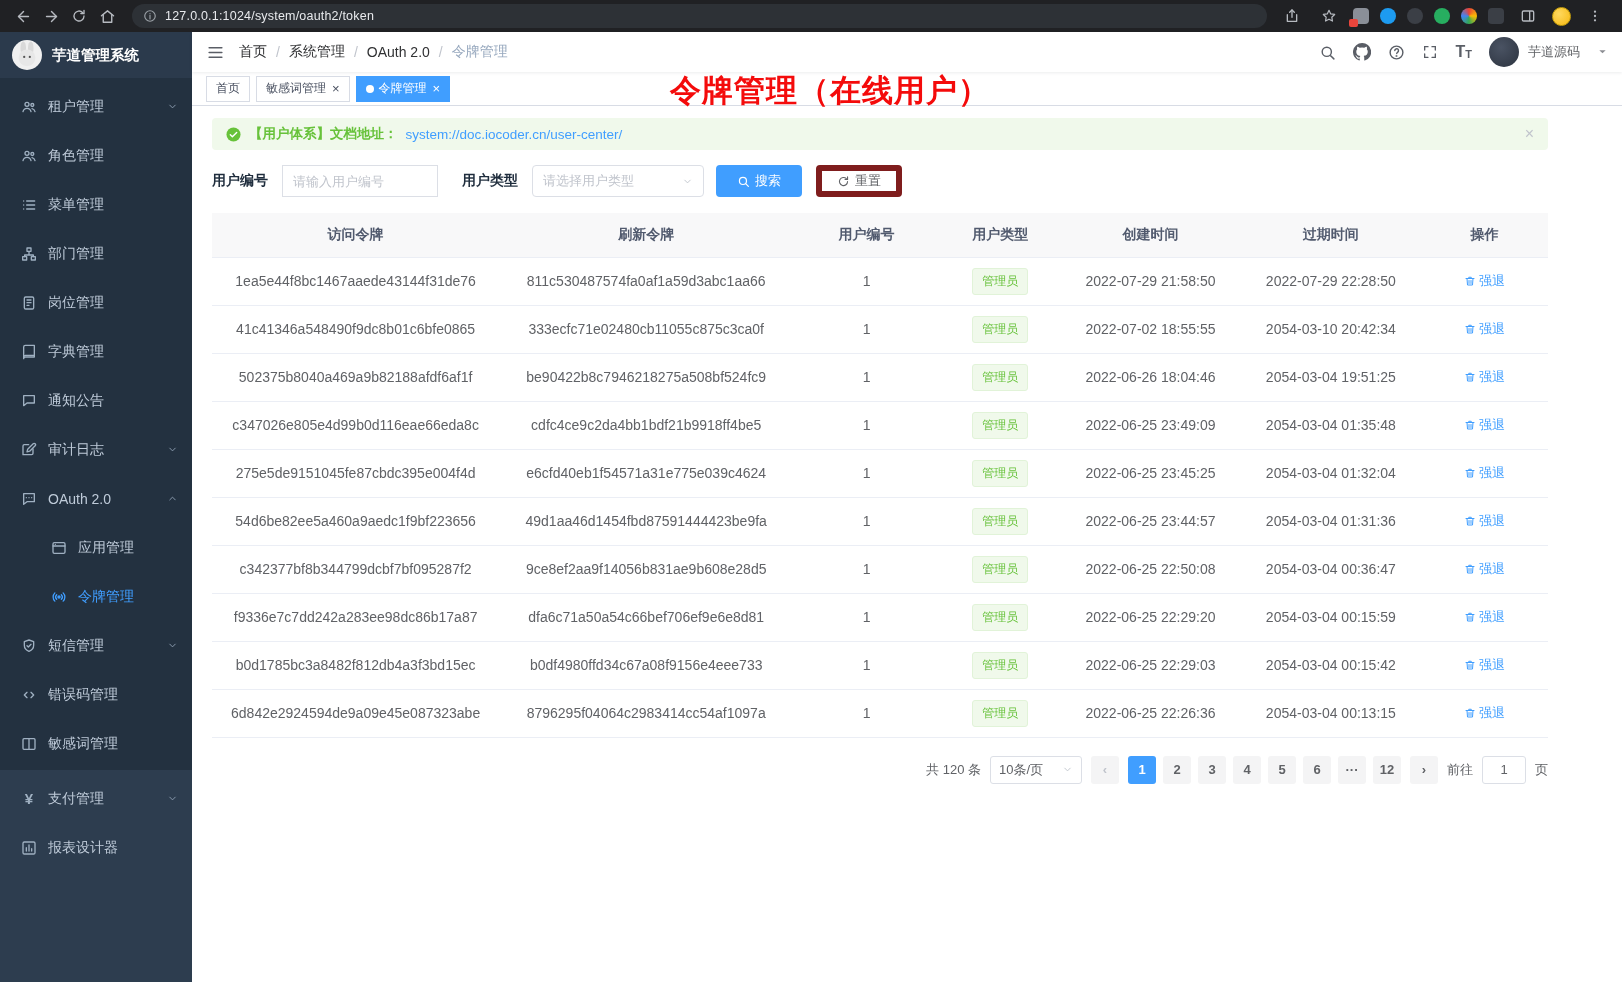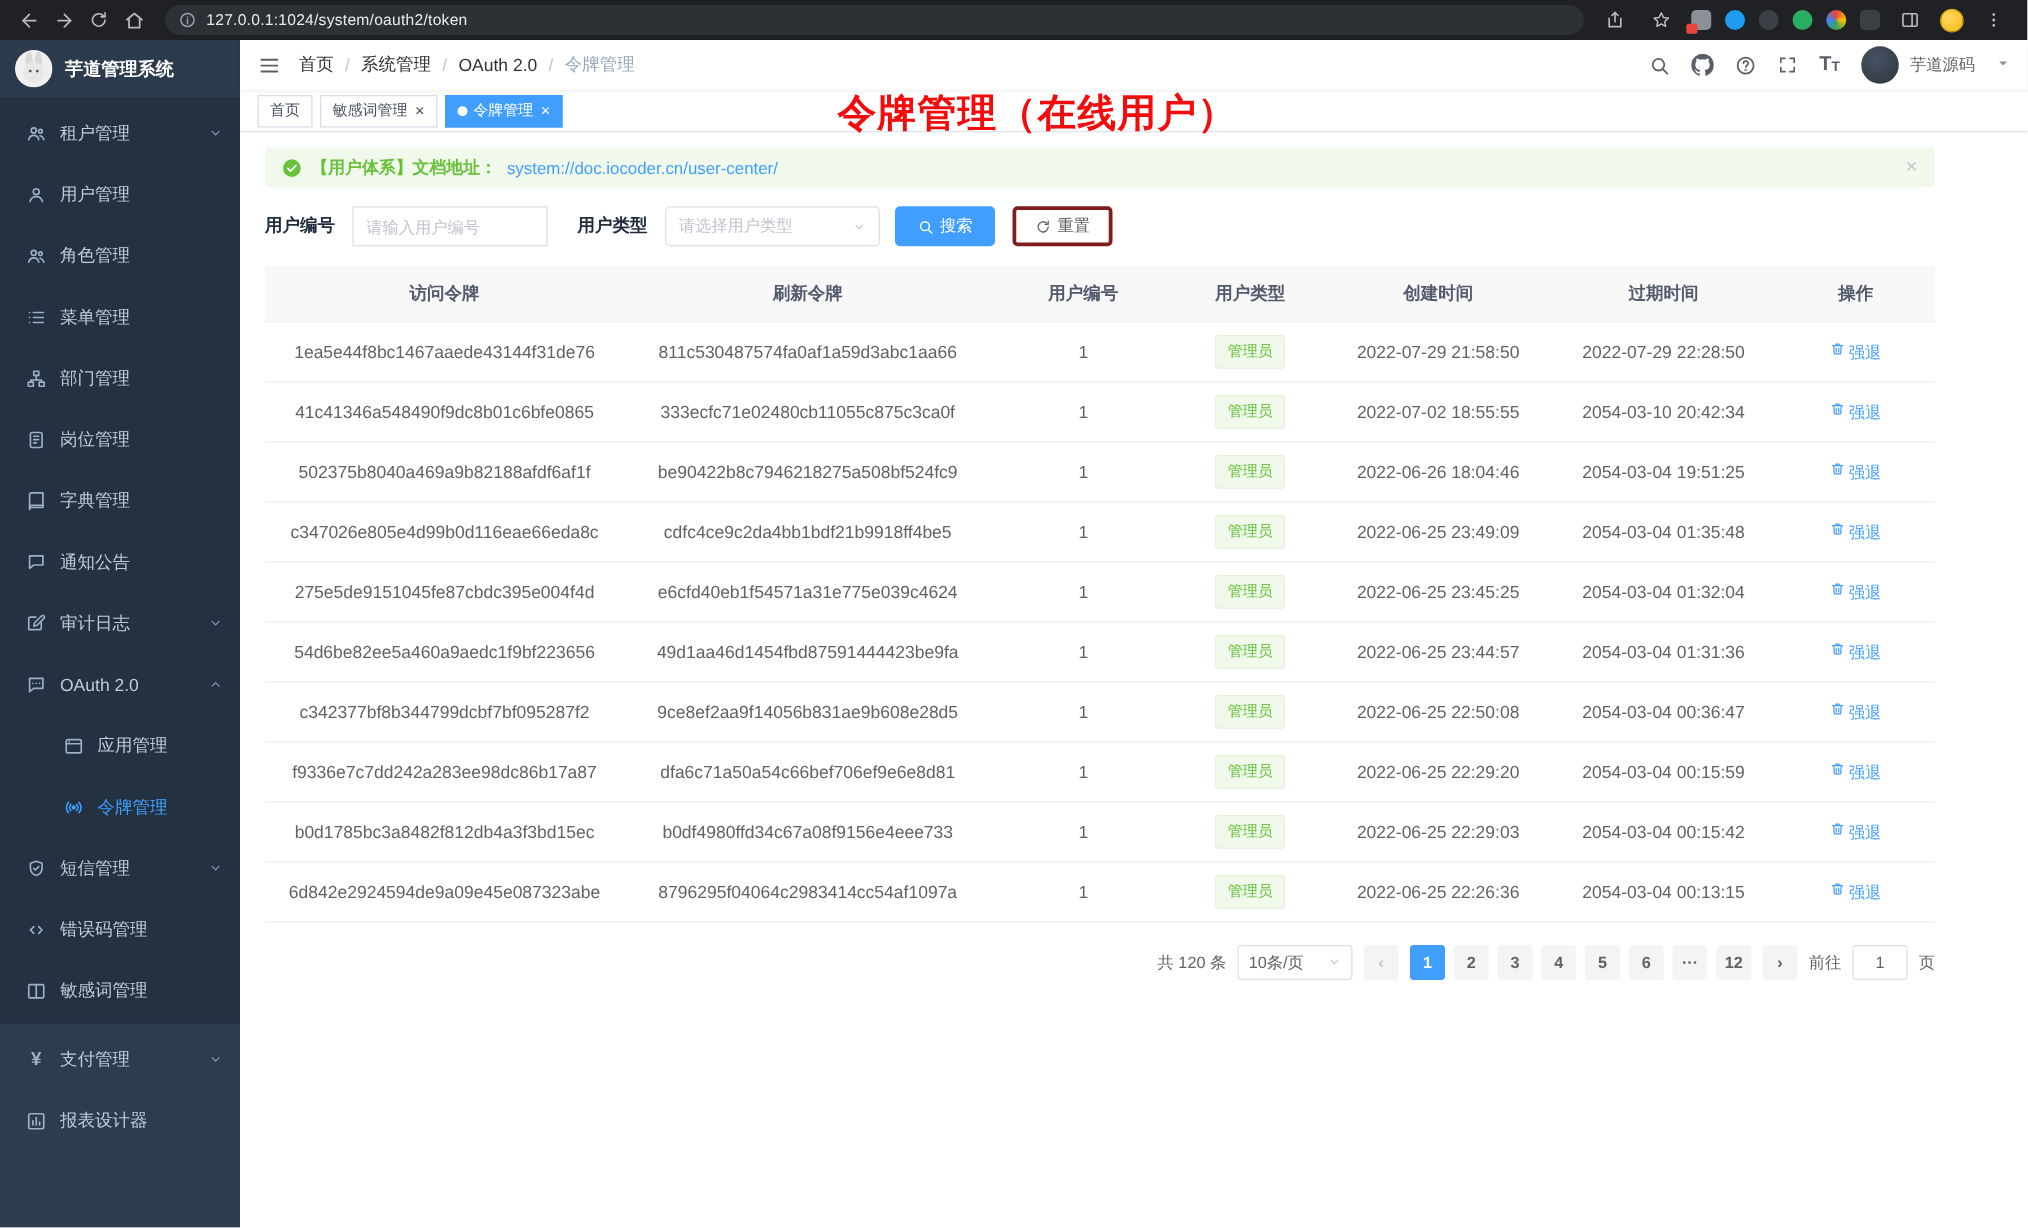--- a/index.html
+++ b/index.html
@@ -64,28 +64,28 @@
   .alert-link{color:var(--primary,#409eff);text-decoration:none;cursor:pointer}
   .alert-close{margin-left:auto;color:#c0c4cc;font-size:16px;cursor:pointer;line-height:1}
 
   .filters{display:flex;align-items:center;margin-top:15px;font-size:14px}
   .f-label{font-weight:700;color:#1f2d3d;margin-right:14px}
   .f-input{width:156px;height:32px;border:1px solid #dcdfe6;border-radius:0;padding:0 10px;font-size:13px;color:#606266;outline:none}
   .f-input::placeholder{color:#c0c4cc}
   .f-select{width:172px;height:32px;border:1px solid #dcdfe6;border-radius:4px;display:flex;align-items:center;justify-content:space-between;padding:0 10px;color:#c0c4cc;font-size:13px;cursor:pointer;background:#fff}
   .sel-caret{color:#c0c4cc;display:inline-flex}
   .ml24{margin-left:24px}.ml14{margin-left:14px}.ml12{margin-left:12px}
-  .btn{height:32px;display:inline-flex;align-items:center;gap:5px;padding:0 15px;border-radius:4px;border:3px solid #7f1d1d;background:#fff;color:#606266;font-size:13px;cursor:pointer}
+  .btn{height:32px;display:inline-flex;align-items:center;gap:5px;padding:0 15px;border-radius:4px;border:6px solid #7f1d1d;background:#fff;color:#606266;font-size:13px;cursor:pointer}
   .btn.primary{background:var(--primary,#409eff);border-color:var(--primary,#409eff);color:#fff}
 
   .grid{width:100%;border-collapse:collapse;margin-top:16px;table-layout:fixed}
   .grid th{height:44px;background:#f8f8f9;color:#515a6e;font-size:14px;font-weight:700;text-align:center;border-bottom:1px solid #ebeef5}
   .grid td{height:48px;color:#606266;font-size:14px;text-align:center;border-bottom:1px solid #ebeef5;padding:0 4px;white-space:nowrap;overflow:hidden;text-overflow:ellipsis}
   .badge{display:inline-block;padding:3px 9px;font-size:12px;line-height:19px;color:var(--success,#67c23a);background:var(--success_bg,#f0f9eb);border:1px solid var(--success_border,#e1f3d8);border-radius:3px}
-  .action-link{color:var(--primary,#409eff);font-size:13px;display:inline-flex;gap:3px;cursor:pointer;text-decoration:none}
+  .action-link{color:var(--primary,#409eff);font-size:13px;display:inline-flex;align-items:center;gap:3px;cursor:pointer;text-decoration:none}
   .al-ic{display:inline-flex}
 
   .pagination{display:flex;align-items:center;justify-content:flex-end;gap:9px;margin-top:18px;font-size:13px;color:#606266}
   .pg-select{width:92px;height:28px;border:1px solid #dcdfe6;border-radius:3px;display:inline-flex;align-items:center;justify-content:space-between;padding:0 8px;cursor:pointer;background:#fff}
   .pg-btn{min-width:28px;height:28px;border:none;background:#f4f4f5;border-radius:3px;color:#606266;font-size:13px;font-weight:600;cursor:pointer;display:inline-flex;align-items:center;justify-content:center;padding:0 5px;font-family:inherit}
   .pg-btn.active{background:var(--primary,#409eff);color:#fff}
   .pg-btn.prev{color:#c0c4cc}
   #pager{display:inline-flex;gap:7px}
   .goto{width:44px;height:28px;border:1px solid #dcdfe6;border-radius:3px;text-align:center;font-size:13px;color:#606266;outline:none}
 </style>
@@ -194,29 +194,20 @@
           <span class="mi-label">租户管理</span>
           <span class="mi-caret">
             <svg viewBox="0 0 24 24" width="11" height="11" fill="none" stroke="currentColor" stroke-width="2" stroke-linecap="round" stroke-linejoin="round">
               <path d="M6 9l6 6 6-6"></path>
             </svg>
           </span>
         </div>
         <div class="menu-item">
           <span class="mi-ic">
             <svg viewBox="0 0 24 24" width="16" height="16" fill="none" stroke="currentColor" stroke-width="2" stroke-linecap="round" stroke-linejoin="round">
-              <circle cx="12" cy="8" r="3.5"></circle>
-              <path d="M4.5 20c.9-3.6 3.9-6 7.5-6s6.6 2.4 7.5 6"></path>
-            </svg>
-          </span>
-          <span class="mi-label">用户管理</span>
-        </div>
-        <div class="menu-item">
-          <span class="mi-ic">
-            <svg viewBox="0 0 24 24" width="16" height="16" fill="none" stroke="currentColor" stroke-width="2" stroke-linecap="round" stroke-linejoin="round">
               <circle cx="9" cy="8" r="3"></circle>
               <path d="M3 19c.7-3 3.2-5 6-5s5.3 2 6 5"></path>
               <circle cx="17" cy="9" r="2.2"></circle>
               <path d="M16.5 14.4c2.2.4 3.9 2 4.5 4.6"></path>
             </svg>
           </span>
           <span class="mi-label">角色管理</span>
         </div>
         <div class="menu-item">
           <span class="mi-ic">

